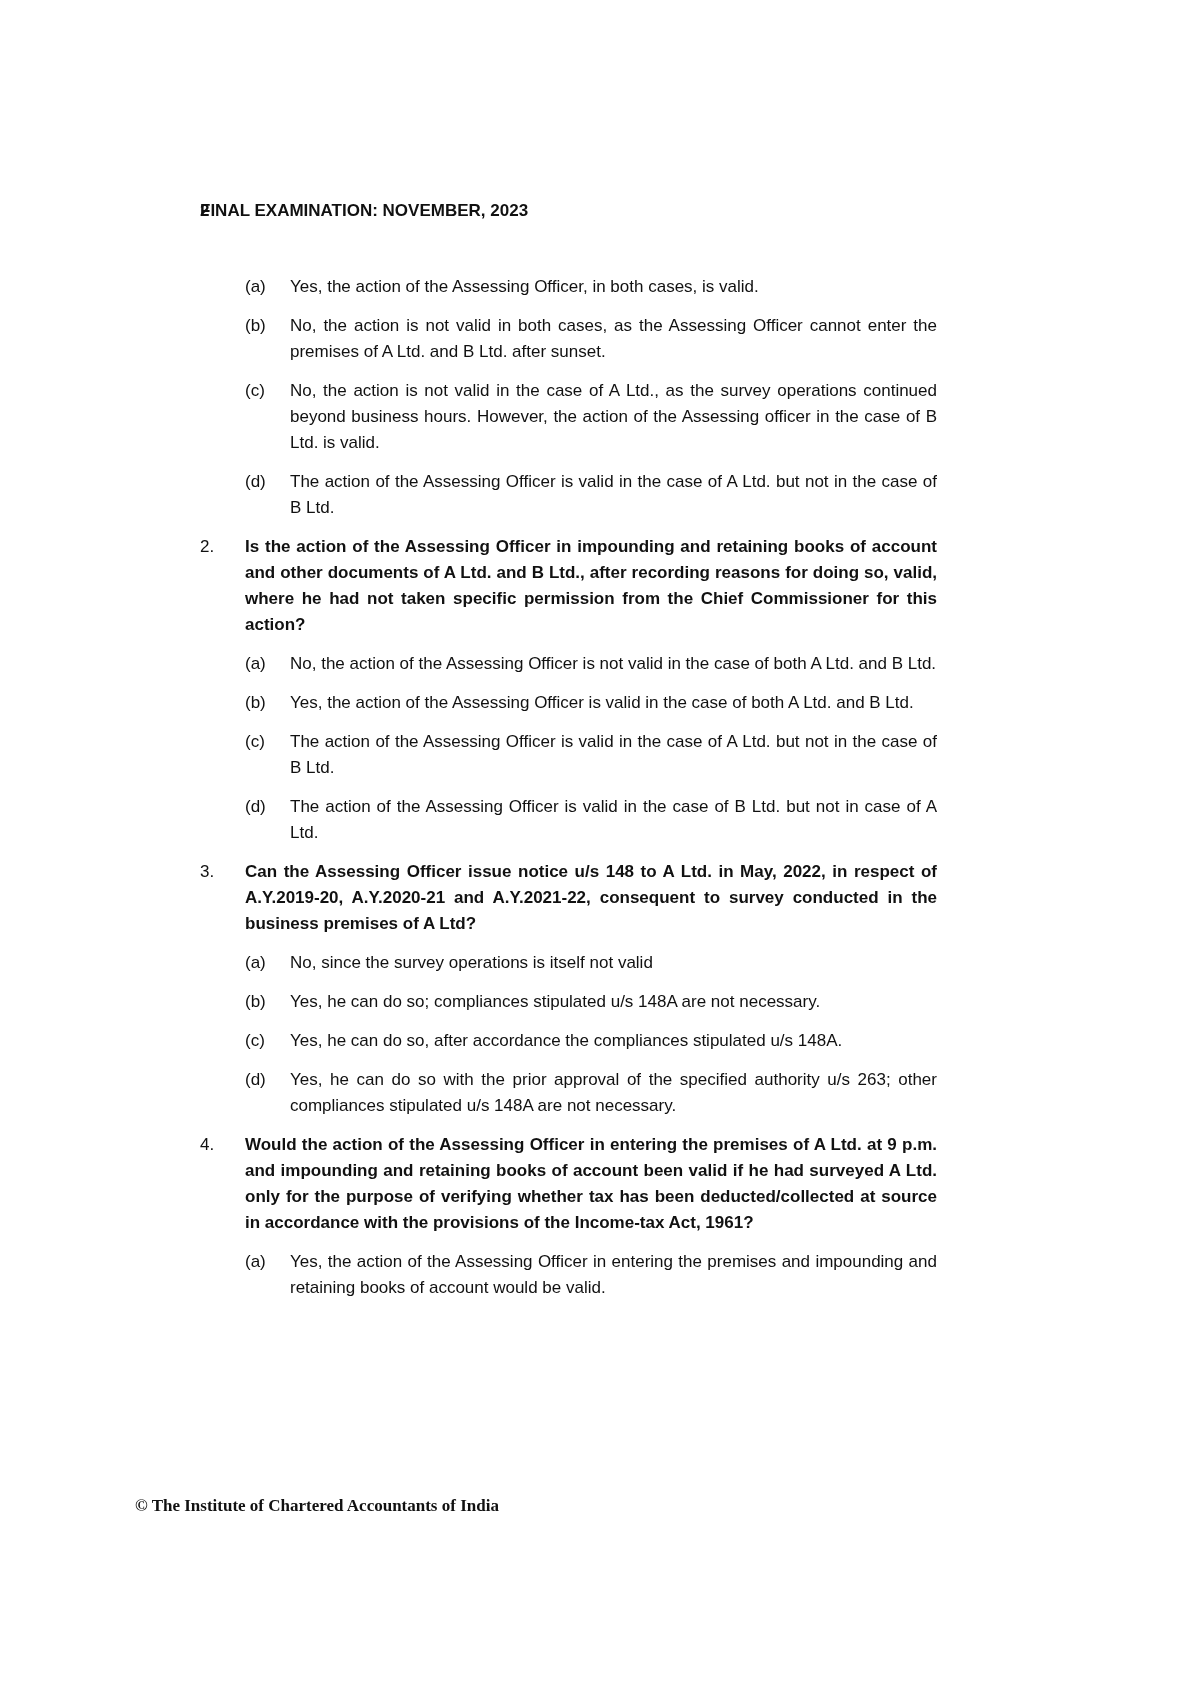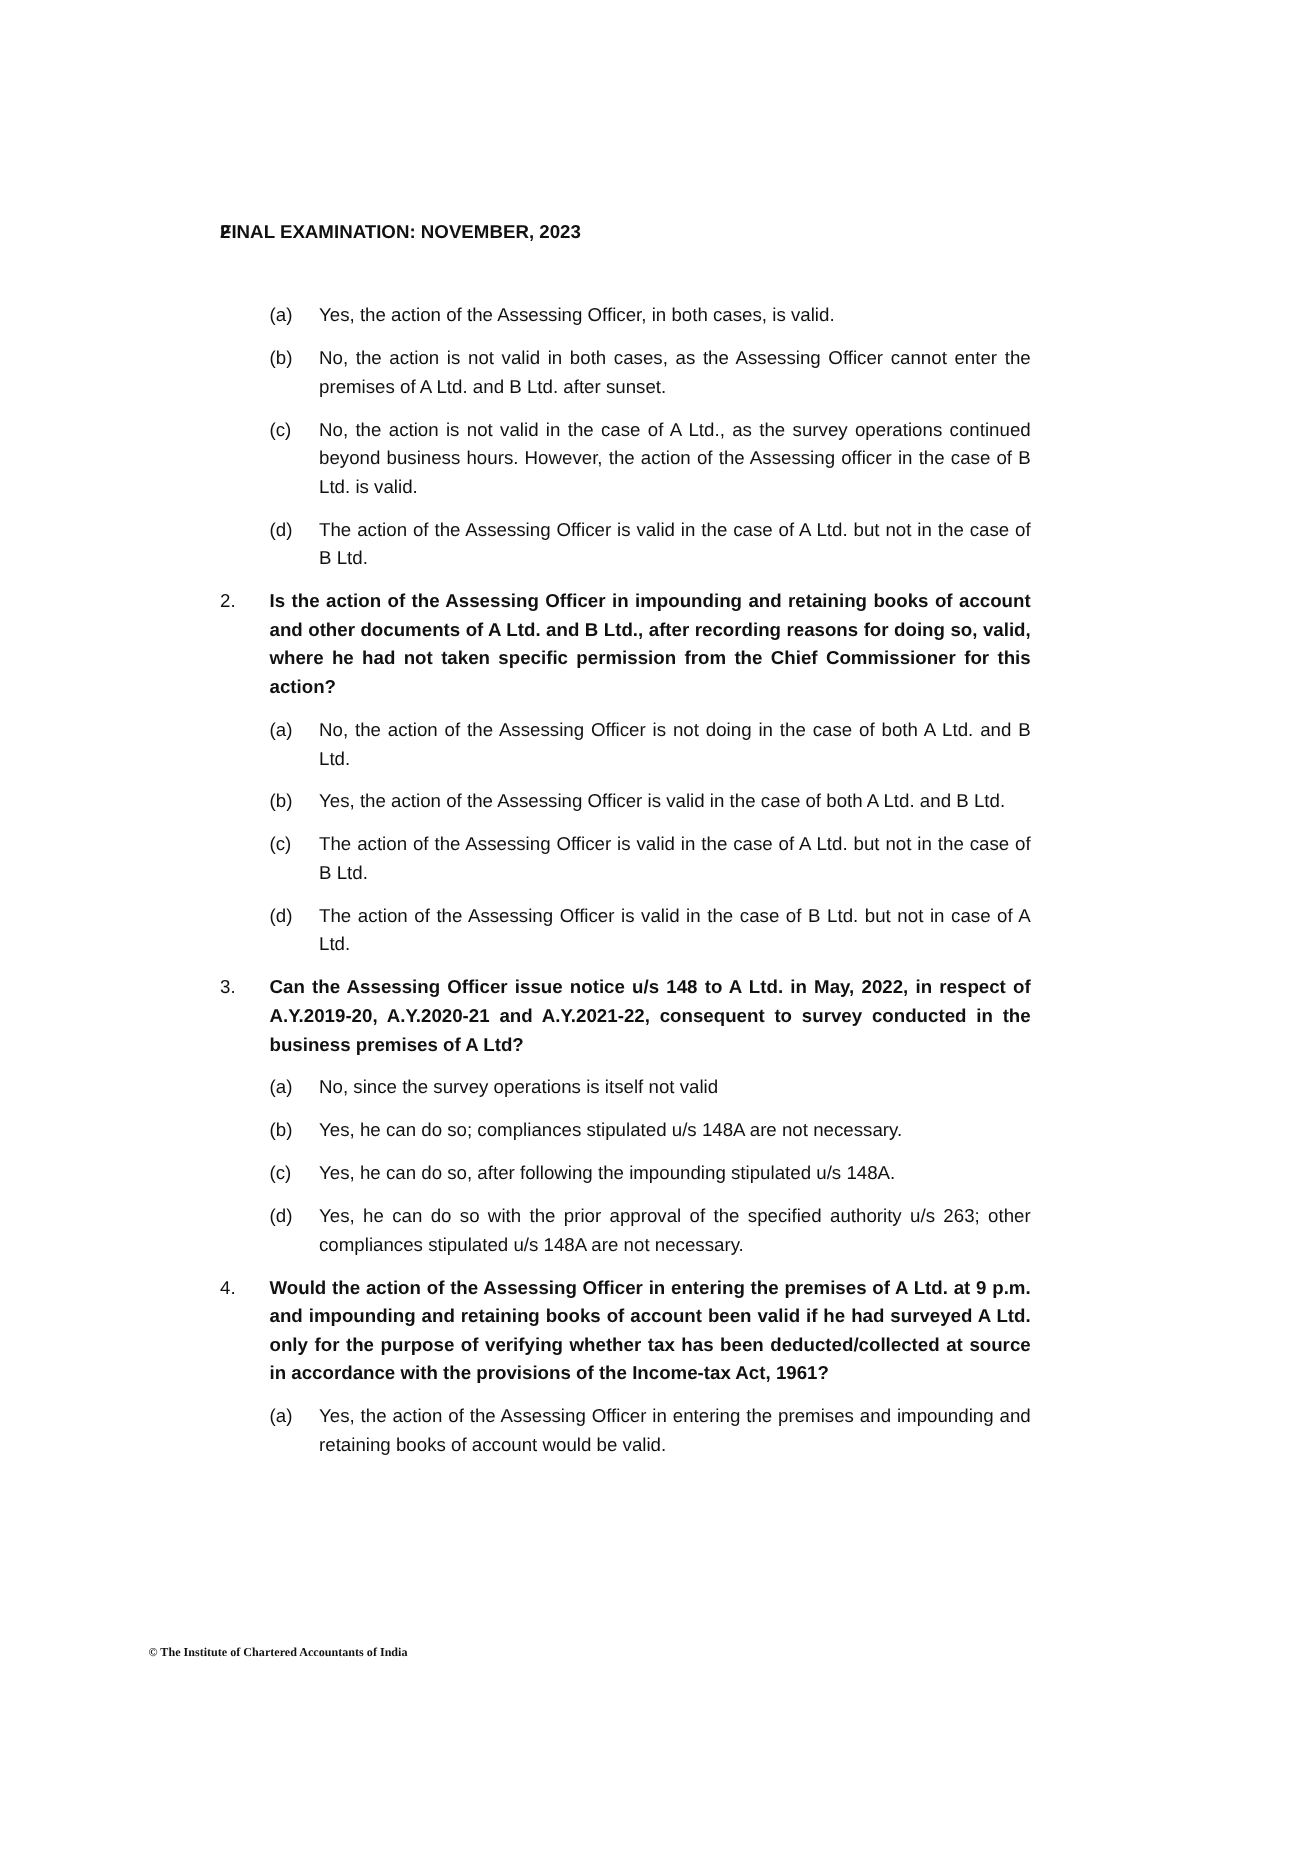--- a/index.html
+++ b/index.html
@@ -57,21 +57,21 @@
   .opt-text {
     flex: 1;
     text-align: justify;
   }
   .footer {
     position: absolute;
     left: 135px;
     top: 1496px;
     font-family: "Liberation Serif", serif;
     font-weight: bold;
-    font-size: 11px;
+    font-size: 17px;
   }
 </style>
 </head>
 <body>
 
 <div class="page">
   <div class="content">
 
     <div class="header">
       <span class="page-num">2</span>
@@ -102,21 +102,21 @@
 
     <div>
   <div>
     <div class="q-row">
       <span class="q-num">2.</span>
       <span class="q-text">Is the action of the Assessing Officer in impounding and retaining books of account and other documents of A Ltd. and B Ltd., after recording reasons for doing so, valid, where he had not taken specific permission from the Chief Commissioner for this action?</span>
     </div>
     <div>
   <div class="opt-row">
     <span class="opt-label">(a)</span>
-    <span class="opt-text">No, the action of the Assessing Officer is not doing in the case of both A Ltd. and B Ltd.</span>
+    <span class="opt-text">No, the action of the Assessing Officer is not valid in the case of both A Ltd. and B Ltd.</span>
   </div>
 
   <div class="opt-row">
     <span class="opt-label">(b)</span>
     <span class="opt-text">Yes, the action of the Assessing Officer is valid in the case of both A Ltd. and B Ltd.</span>
   </div>
 
   <div class="opt-row">
     <span class="opt-label">(c)</span>
     <span class="opt-text">The action of the Assessing Officer is valid in the case of A Ltd. but not in the case of B Ltd.</span>
@@ -140,21 +140,21 @@
     <span class="opt-text">No, since the survey operations is itself not valid</span>
   </div>
 
   <div class="opt-row">
     <span class="opt-label">(b)</span>
     <span class="opt-text">Yes, he can do so; compliances stipulated u/s 148A are not necessary.</span>
   </div>
 
   <div class="opt-row">
     <span class="opt-label">(c)</span>
-    <span class="opt-text">Yes, he can do so, after following the impounding stipulated u/s 148A.</span>
+    <span class="opt-text">Yes, he can do so, after accordance the compliances stipulated u/s 148A.</span>
   </div>
 
   <div class="opt-row">
     <span class="opt-label">(d)</span>
     <span class="opt-text">Yes, he can do so with the prior approval of the specified authority u/s 263; other compliances stipulated u/s 148A are not necessary.</span>
   </div>
 </div>
   </div>
 
   <div>

